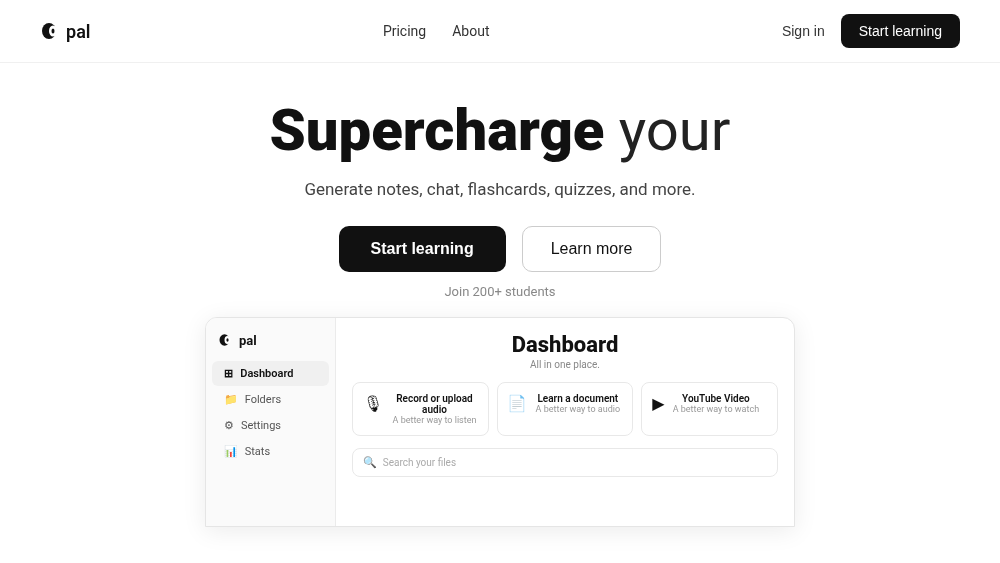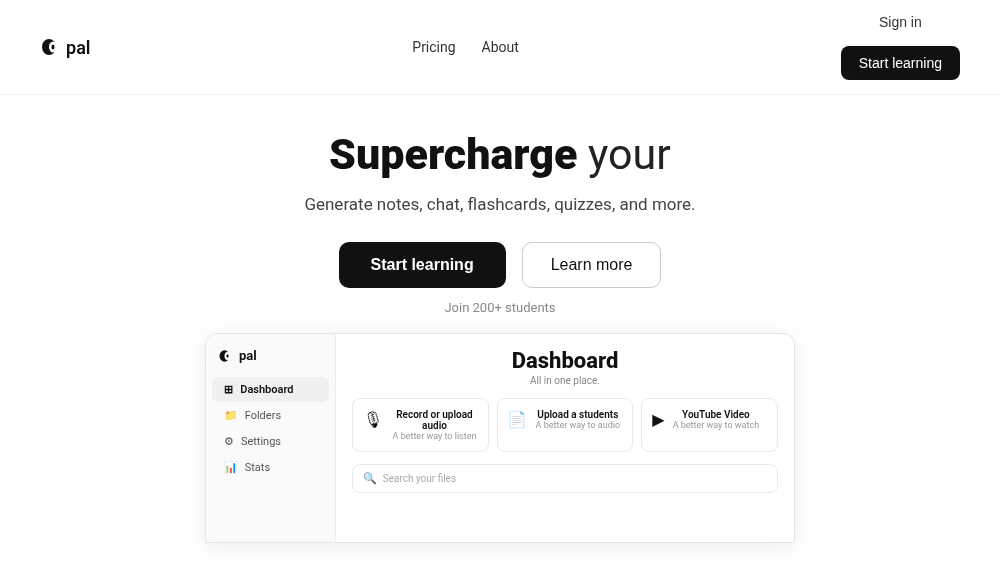--- a/index.html
+++ b/index.html
@@ -39,21 +39,20 @@
     .nav-link {
       font-size: 14px;
       color: #333;
       text-decoration: none;
       cursor: pointer;
     }
     .nav-right {
       display: flex;
       align-items: center;
       gap: 16px;
-      flex-direction: column;
     }
     .sign-in-btn {
       font-size: 14px;
       color: #333;
       cursor: pointer;
       background: none;
       border: none;
     }
     .start-learning-nav {
       background: #111;
@@ -65,21 +64,21 @@
       font-weight: 500;
       cursor: pointer;
     }
 
     
     .hero {
       text-align: center;
       padding: 36px 20px 20px;
     }
     .hero-title {
-      font-size: 43px;
+      font-size: 58px;
       font-weight: 900;
       line-height: 1.1;
       color: #111;
       margin-bottom: 4px;
     }
     .hero-title .bold { font-weight: 900; }
     .hero-title .light { font-weight: 400; color: #222; }
     .hero-title .ai-text { color: #a8c4e0; font-weight: 900; }
     .hero-subtitle {
       font-size: 17px;
@@ -308,21 +307,21 @@
         <div class="upload-card">
           <span class="upload-card-icon">🎙</span>
           <div class="upload-card-text">
             <span class="card-title">Record or upload audio</span>
             <span class="card-sub">A better way to listen</span>
           </div>
         </div>
         <div class="upload-card">
           <span class="upload-card-icon">📄</span>
           <div class="upload-card-text">
-            <span class="card-title">Upload a students</span>
+            <span class="card-title">Learn a document</span>
             <span class="card-sub">A better way to audio</span>
           </div>
         </div>
         <div class="upload-card">
           <span class="upload-card-icon">▶</span>
           <div class="upload-card-text">
             <span class="card-title">YouTube Video</span>
             <span class="card-sub">A better way to watch</span>
           </div>
         </div>

